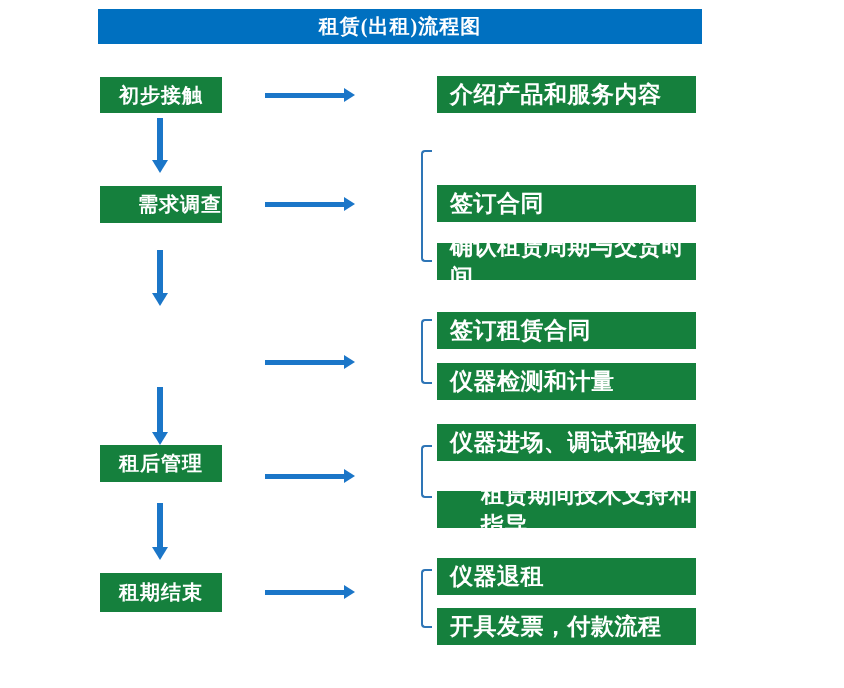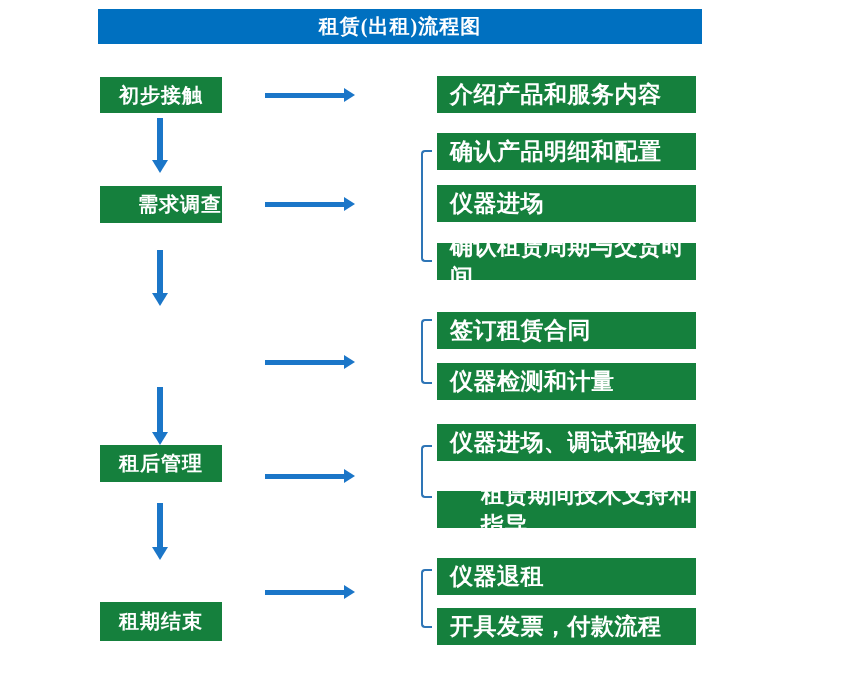--- a/index.html
+++ b/index.html
@@ -48,26 +48,25 @@
 </head>
 <body>
 
 <div class="canvas">
 
   <div class="titlebar">租赁(出租)流程图</div>
 
   <div class="box stage" style="top:77px;height:36px;">初步接触</div>
   <div class="box stage" style="top:186px;height:37px;padding-left:38px;">需求调查</div>
   <div class="box stage" style="top:445px;height:37px;">租后管理</div>
-  <div class="box stage" style="top:573px;height:39px;margin-top:29px;">租期结束</div>
+  <div class="box stage" style="top:573px;height:39px;">租期结束</div>
 
   <div class="box detail" style="top:76px;">介绍产品和服务内容</div>
 
-  <div class="box detail" style="top:133px;">确认产品明细和配置</div>
-  <div class="box detail" style="top:185px;">仪器进场</div>
+  <div class="box detail" style="top:185px;">签订合同</div>
   <div class="box detail" style="top:243px;">确认租赁周期与交货时间</div>
 
   <div class="box detail" style="top:312px;text-align:right;">签订租赁合同</div>
   <div class="box detail" style="top:424px;">仪器进场、调试和验收</div>
 
   <div class="box detail" style="top:363px;">仪器检测和计量</div>
   <div class="box detail" style="top:491px;padding-left:44px;">租赁期间技术支持和指导</div>
 
   <div class="box detail" style="top:558px;">仪器退租</div>
   <div class="box detail" style="top:608px;">开具发票，付款流程</div>

